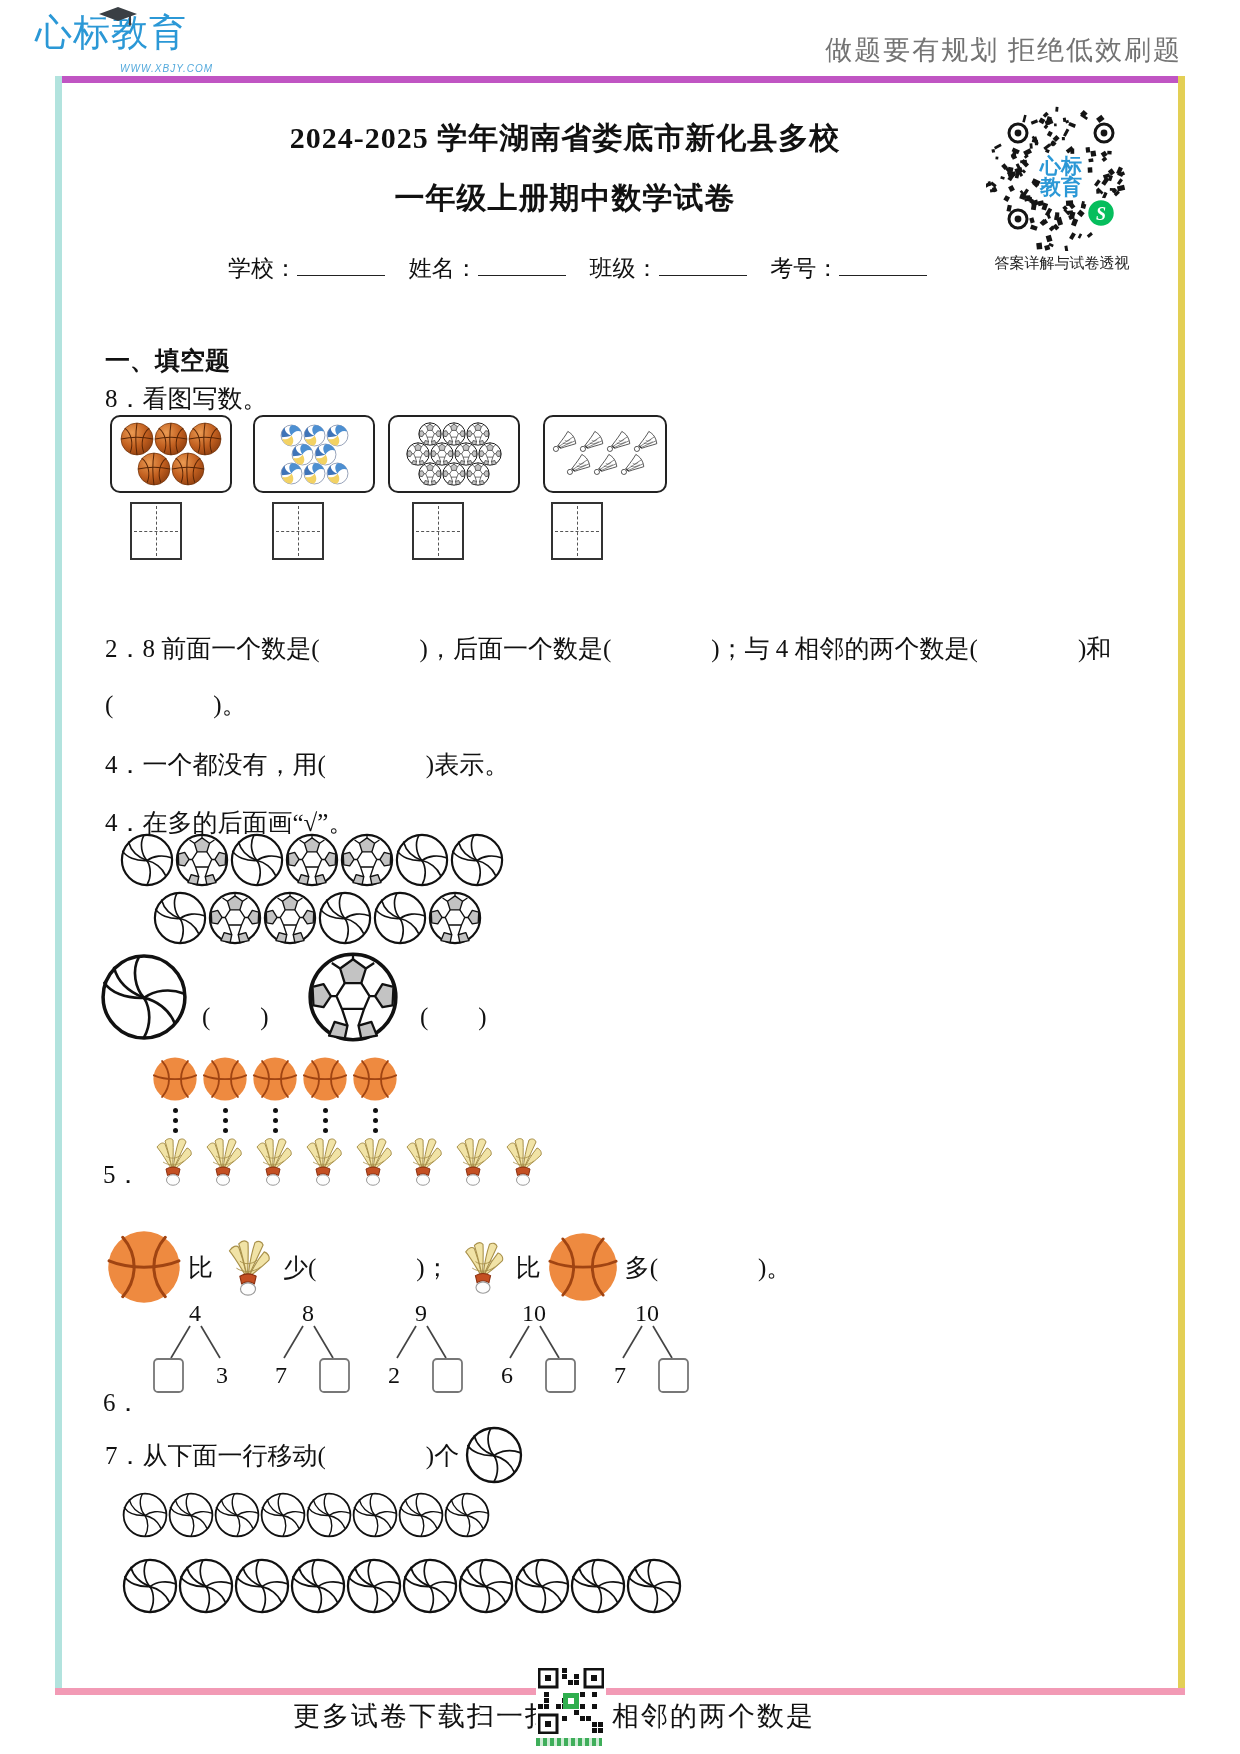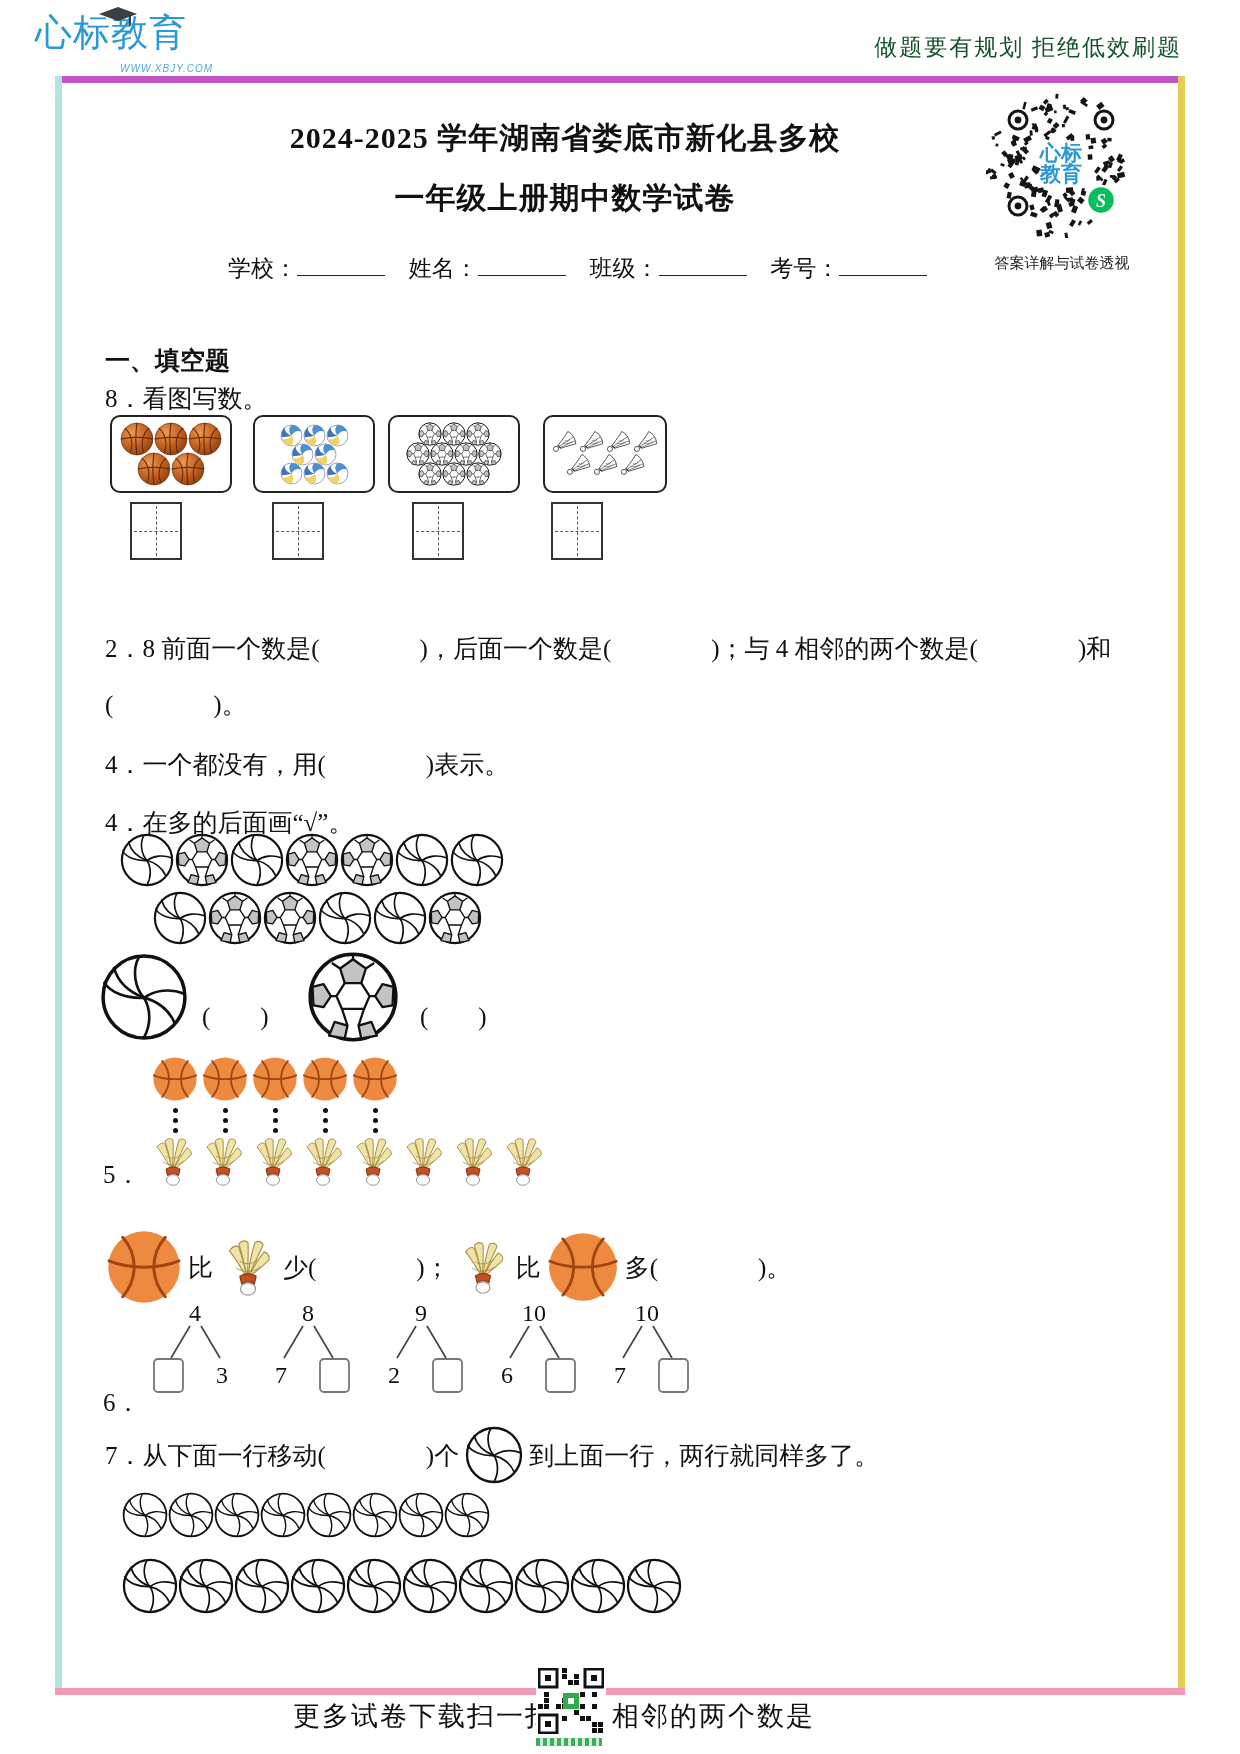--- a/index.html
+++ b/index.html
@@ -8,26 +8,26 @@
   
   .line-top{left:55px;top:76px;width:1130px;height:7px;background:#c055c3;}
   .line-bottom{left:55px;top:1688px;width:1130px;height:7px;background:#f29ab5;}
   .border-left{left:55px;top:76px;width:7px;height:1619px;background:#b2e3de;}
   .border-right{left:1178px;top:76px;width:7px;height:1619px;background:#e3cf55;}
   
   .logo{left:35px;top:14px;width:200px;height:62px;}
   .logo-text{font-family:"Liberation Sans","DejaVu Sans",sans-serif;font-weight:normal;font-size:37px;color:#2b98d6;letter-spacing:1px;line-height:1;}
   .logo-url{position:absolute;right:22px;bottom:2px;font-family:"Liberation Sans",sans-serif;font-style:italic;font-size:10px;color:#53a9dc;letter-spacing:1px;}
   .logo-cap{position:absolute;left:62px;top:-9px;width:42px;height:22px;}
-  .slogan{right:58px;top:32px;font-size:23px;color:#14532d;letter-spacing:2px;}
+  .slogan{right:58px;top:32px;font-size:27px;color:#737373;letter-spacing:2px;}
   
   .title{left:150px;width:830px;text-align:center;font-size:30px;font-weight:bold;letter-spacing:1px;}
   .t1{top:118px;} .t2{top:178px;}
   
-  .qr-main{left:986px;top:88px;width:150px;height:150px;text-decoration:underline;}
+  .qr-main{left:986px;top:101px;width:150px;height:150px;text-decoration:underline;}
   .qr-caption{left:972px;top:254px;width:180px;text-align:center;font-size:15px;color:#222;}
   
   .info{left:228px;top:253px;font-size:23px;white-space:nowrap;}
   .ul{display:inline-block;width:88px;height:22px;border-bottom:1.6px solid #222;margin-right:18px;}
   
   .txt{font-size:25px;white-space:nowrap;}
   .bold{font-weight:bold;}
   
   .box{border:2.2px solid #222;border-radius:10px;display:flex;flex-direction:column;justify-content:center;align-items:center;padding:3px 5px;box-sizing:border-box;}
   .box .r{display:flex;justify-content:center;margin:-2px 0;}
@@ -754,21 +754,20 @@
       </svg>
     </div>
 
   <div class="abs q7line" style="left:105px;top:1424px;height:62px;">
     <span>7．从下面一行移动(　　　　)个</span>
     <span class="icn" style="width: 58px; height: 58px;">
         <svg viewBox="0 0 100 100">
           <use href="#s-vb"></use>
         </svg>
       </span>
-    <span>到上面一行，两行就同样多了。</span>
   </div>
   <div class="abs icnrow" style="left: 122px; top: 1492px; gap: 0px;">
       <span class="icn" style="width: 46px; height: 46px;">
         <svg viewBox="0 0 100 100">
           <use href="#s-vb"></use>
         </svg>
       </span>
       <span class="icn" style="width: 46px; height: 46px;">
         <svg viewBox="0 0 100 100">
           <use href="#s-vb"></use>

